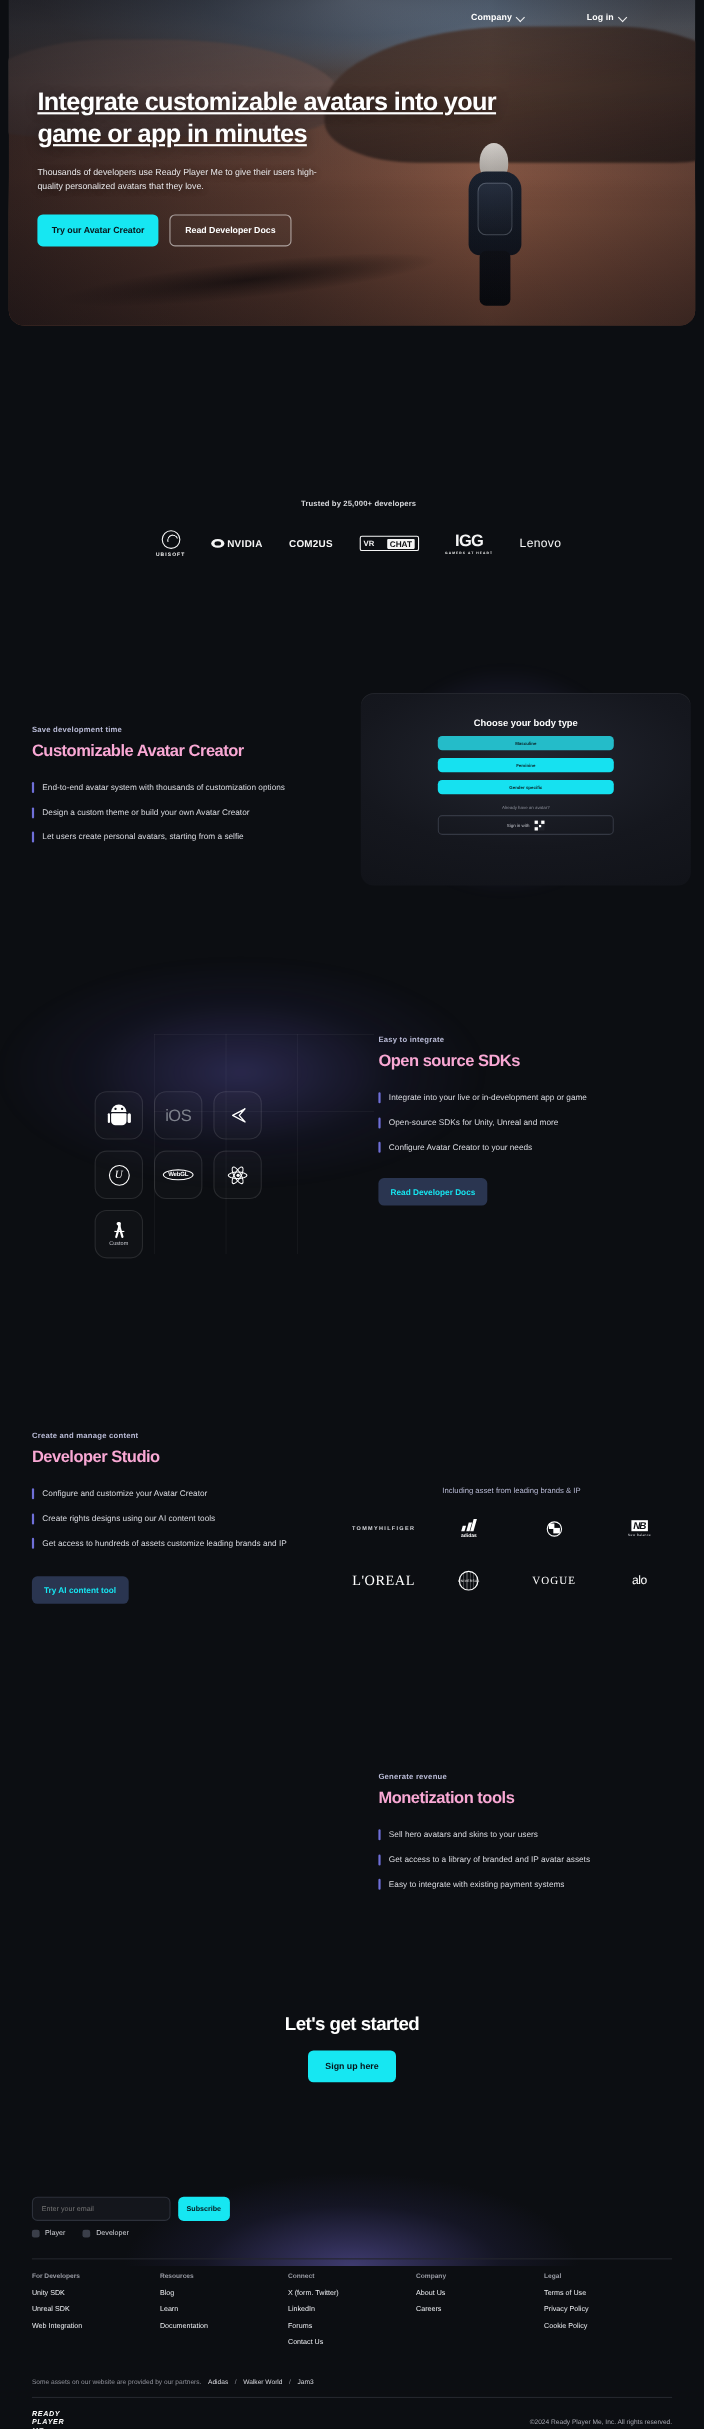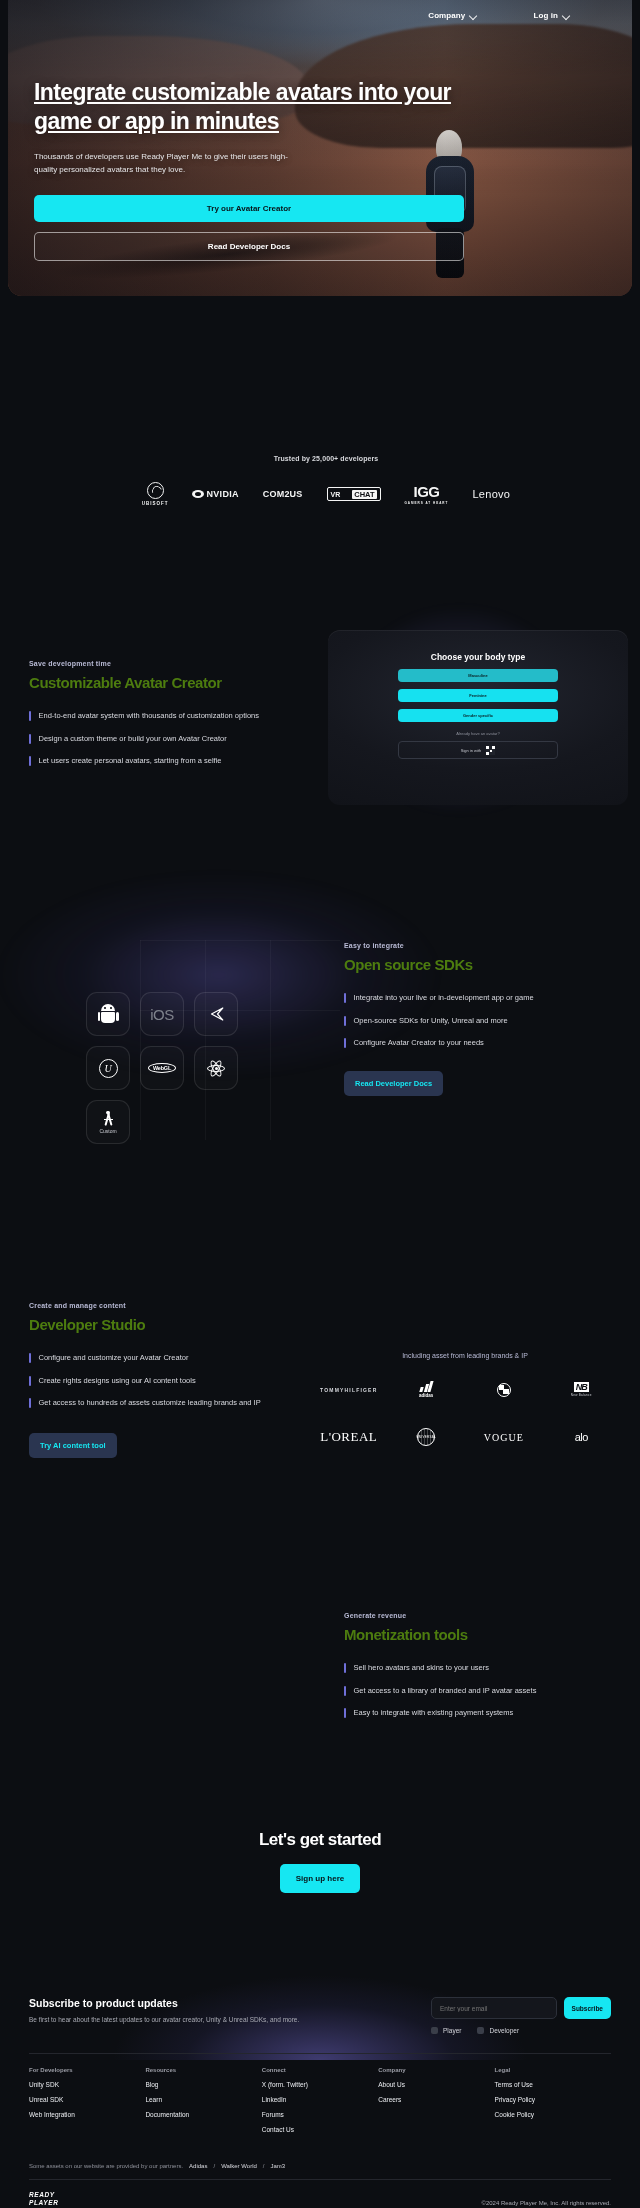--- a/index.html
+++ b/index.html
@@ -66,21 +66,21 @@
     font-weight:600; color:#fff; letter-spacing:.1px; cursor:pointer; }
   .chev { width:7px; height:7px; position:relative; opacity:.9; }
   .chev:before { content:""; position:absolute; left:0; top:1px; width:5px; height:5px;
     border-right:1.2px solid #fff; border-bottom:1.2px solid #fff; transform:rotate(45deg); }
 
   .hero-content { position:absolute; left:26px; top:78px; z-index:5; width:430px; }
   .hero-h1 { font-size:23px; line-height:1.28; font-weight:700; letter-spacing:-.6px;
     text-shadow:0 2px 12px rgba(0,0,0,.45);text-decoration:underline; }
   .hero-sub { margin-top:13px; font-size:8px; line-height:1.65; color:#e7e6e8;
     max-width:255px; text-shadow:0 1px 6px rgba(0,0,0,.5); }
-  .hero-btns { margin-top:19px; display:flex; gap:10px;flex-direction:column; }
+  .hero-btns { margin-top:19px; display:flex; gap:10px; }
   .btn { font-size:8px; font-weight:700; border-radius:5px; display:inline-flex;
     align-items:center; justify-content:center; cursor:pointer; }
   .btn-cyan { background:#16e7f2; color:#07151a; padding:9px 13px; }
   .btn-ghost { border:1px solid rgba(255,255,255,.55); color:#fff; padding:9px 13px;
     background:rgba(255,255,255,.02); }
 
   
   .trusted { position:absolute; left:0; top:455px; width:640px; text-align:center;padding-left:12px; }
   .trusted-label { font-size:7px; color:#d7d8dc; font-weight:600; letter-spacing:.1px; }
   .logos { margin-top:20px; display:flex; align-items:center; justify-content:center; gap:24px; }
@@ -94,21 +94,21 @@
   .nv-eye { width:12px; height:8px; border-radius:50%; background:#fff; position:relative; margin-right:1px; }
   .nv-eye:after { content:""; position:absolute; left:3px; top:2px; width:6px; height:4px;
     border-radius:50%; background:#0c0e12; }
   .vr-box { border:1.4px solid #fff; border-radius:2px; padding:1.5px 3px; display:flex; gap:12px; align-items:center; }
   .vr-chat { background:#fff; color:#0c0e12; padding:0 2px; border-radius:1px; font-size:7.5px; font-weight:800; }
   .igg-wrap { display:flex; flex-direction:column; align-items:center; }
   .igg-top { font-size:15px; font-weight:800; letter-spacing:-.6px; line-height:1; }
 
   
   .eyebrow { font-size:7px; color:#b9bbd6; font-weight:600; letter-spacing:.2px; }
-  .h2 { font-size:15px; font-weight:700; letter-spacing:-.45px; margin-top:7px; color:#4d7c0f; }
+  .h2 { font-size:15px; font-weight:700; letter-spacing:-.45px; margin-top:7px; color:#f9a8d4; }
   .bullets { margin-top:20px; display:flex; flex-direction:column; gap:12px; }
   .bullet { display:flex; gap:8px; align-items:flex-start; font-size:7.5px; color:#d9dae0; line-height:1.4; }
   .bullet .bar { width:1.5px; height:10px; background:#6f6fd8; flex:none; border-radius:1px; }
 
   
   .sec-avatar { position:absolute; left:0; top:630px; width:640px; height:230px; }
   .glow-purple {
     position:absolute; right:10px; top:-70px; width:340px; height:300px;
     background:radial-gradient(50% 50% at 50% 50%, rgba(120,110,220,.30), rgba(120,110,220,0) 70%);
     filter:blur(4px);
@@ -519,24 +519,20 @@
   </section>
 
   <section class="sec-start">
     <div class="start-glow"></div>
     <div class="start-h2">Let's get started</div>
     <div class="btn-signup">Sign up here</div>
   </section>
 
   <footer class="footer">
     <div class="sub-row">
-      <div>
-        <div class="sub-title">Subscribe to product updates</div>
-        <div class="sub-desc">Be first to hear about the latest updates to our avatar creator, Unity &amp; Unreal SDKs, and more.</div>
-      </div>
       <div class="sub-form">
         <div class="sub-input-row">
           <input class="sub-input" type="text" placeholder="Enter your email" style="">
           <button class="sub-btn">Subscribe</button>
         </div>
         <div class="checks">
           <label class="chk">
             <span class="box"></span>
             <span>Player</span>
           </label>

